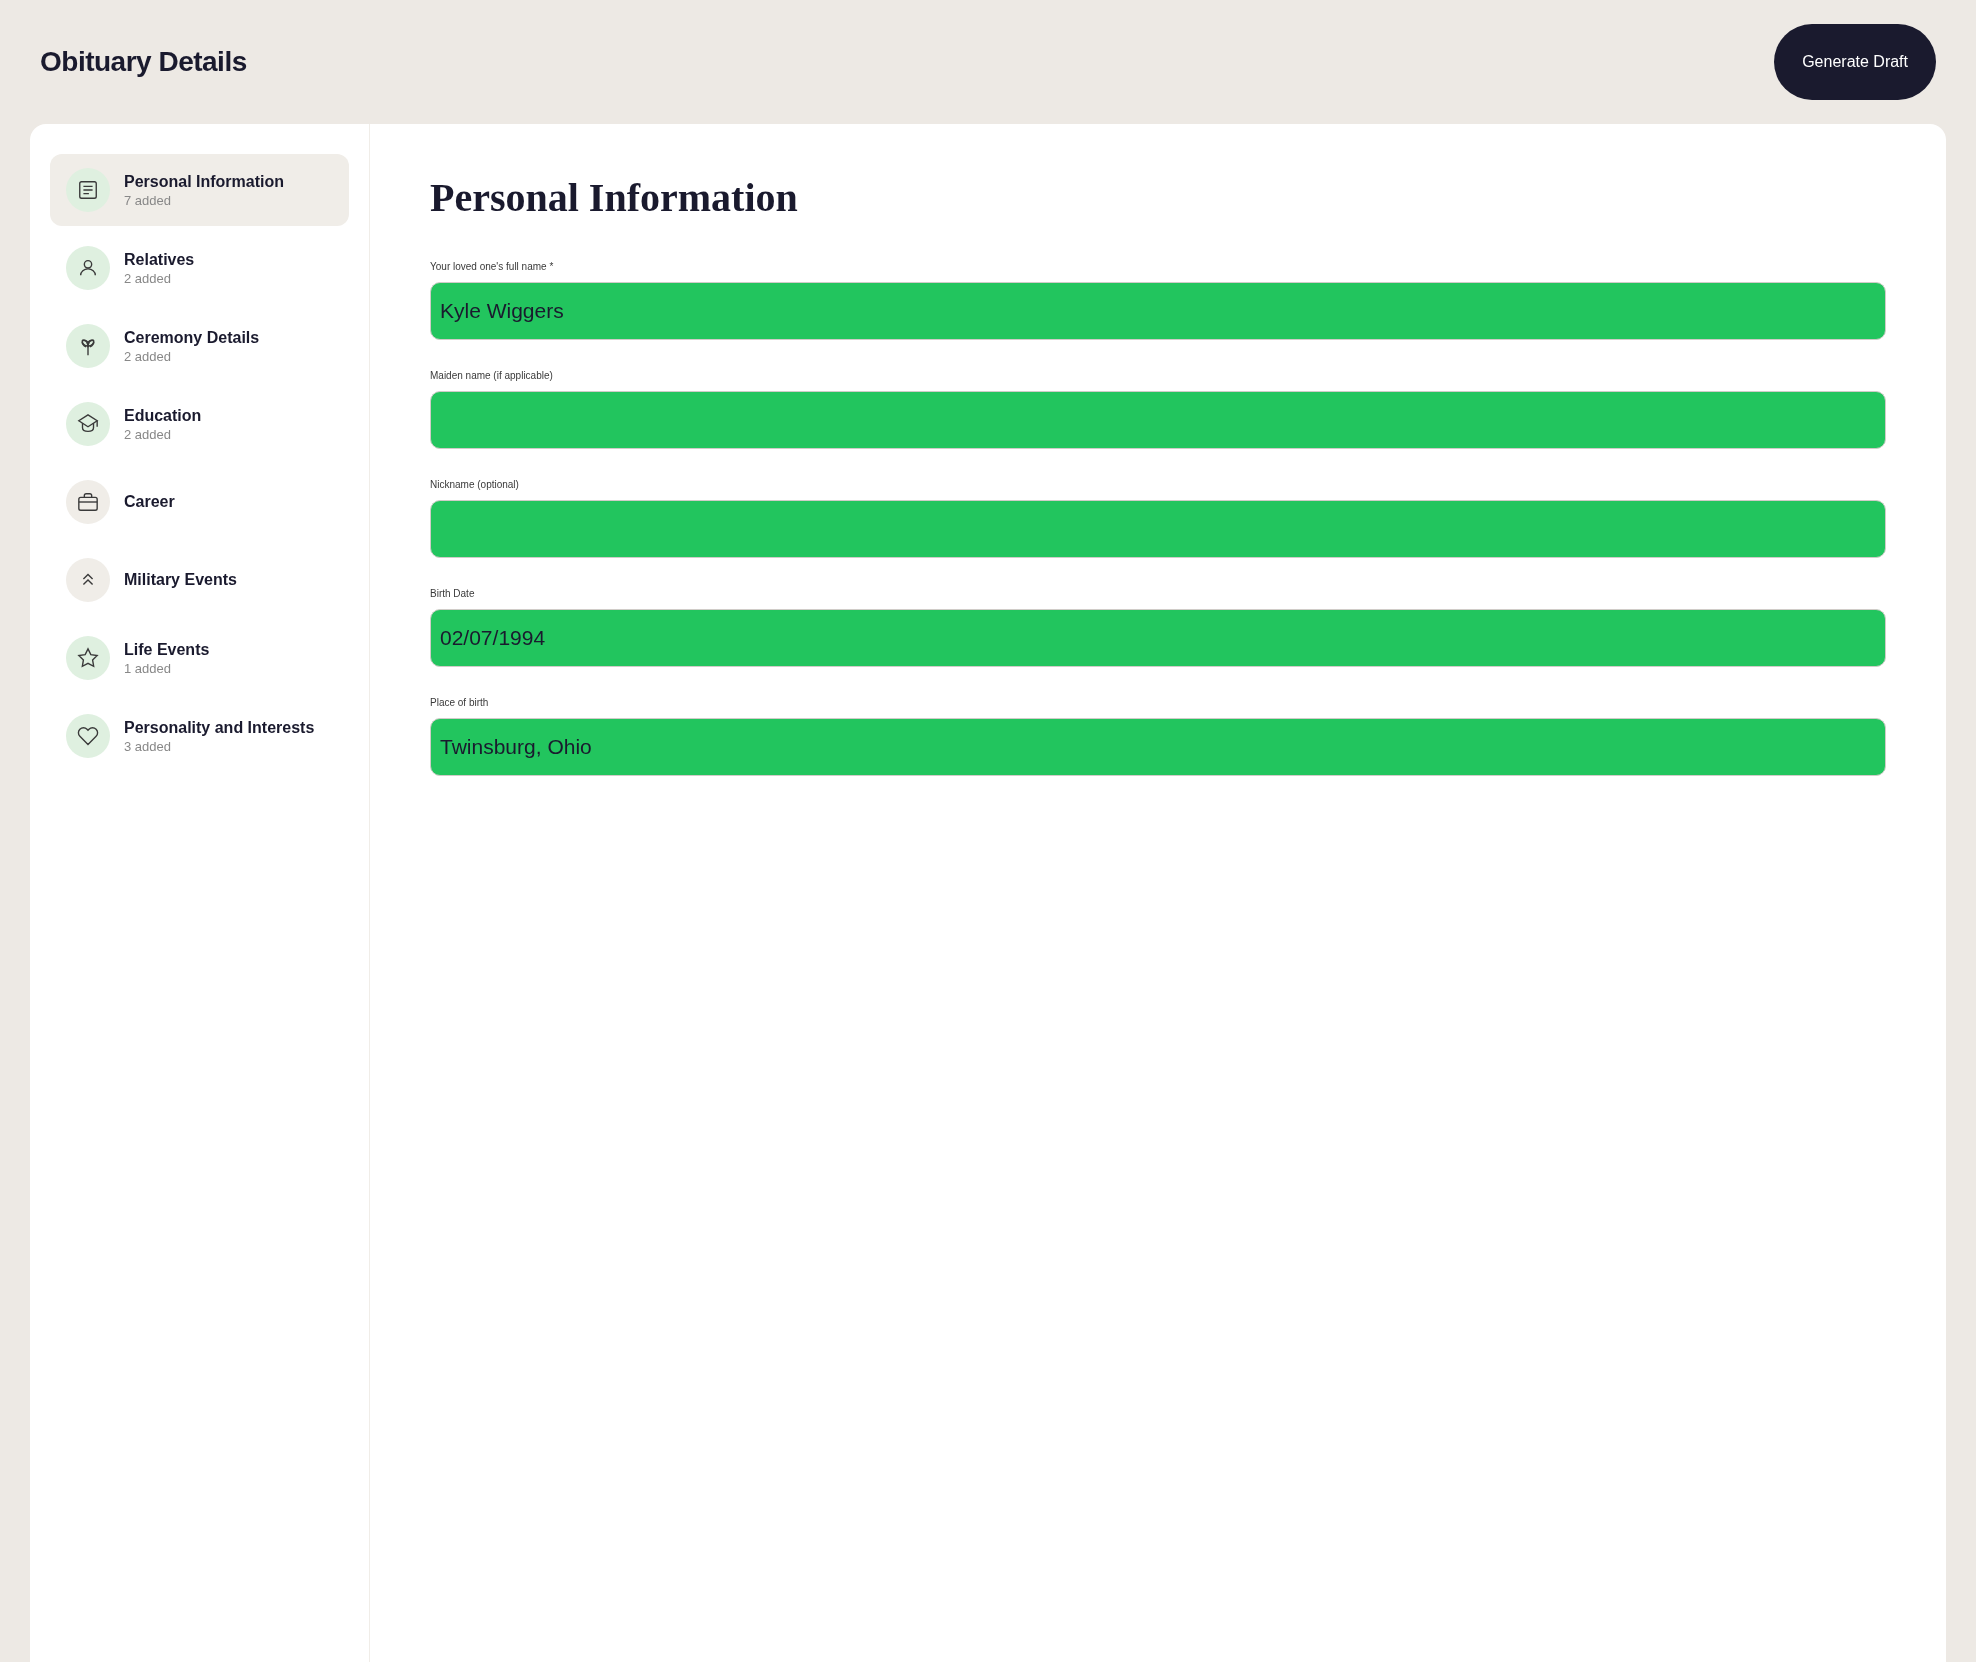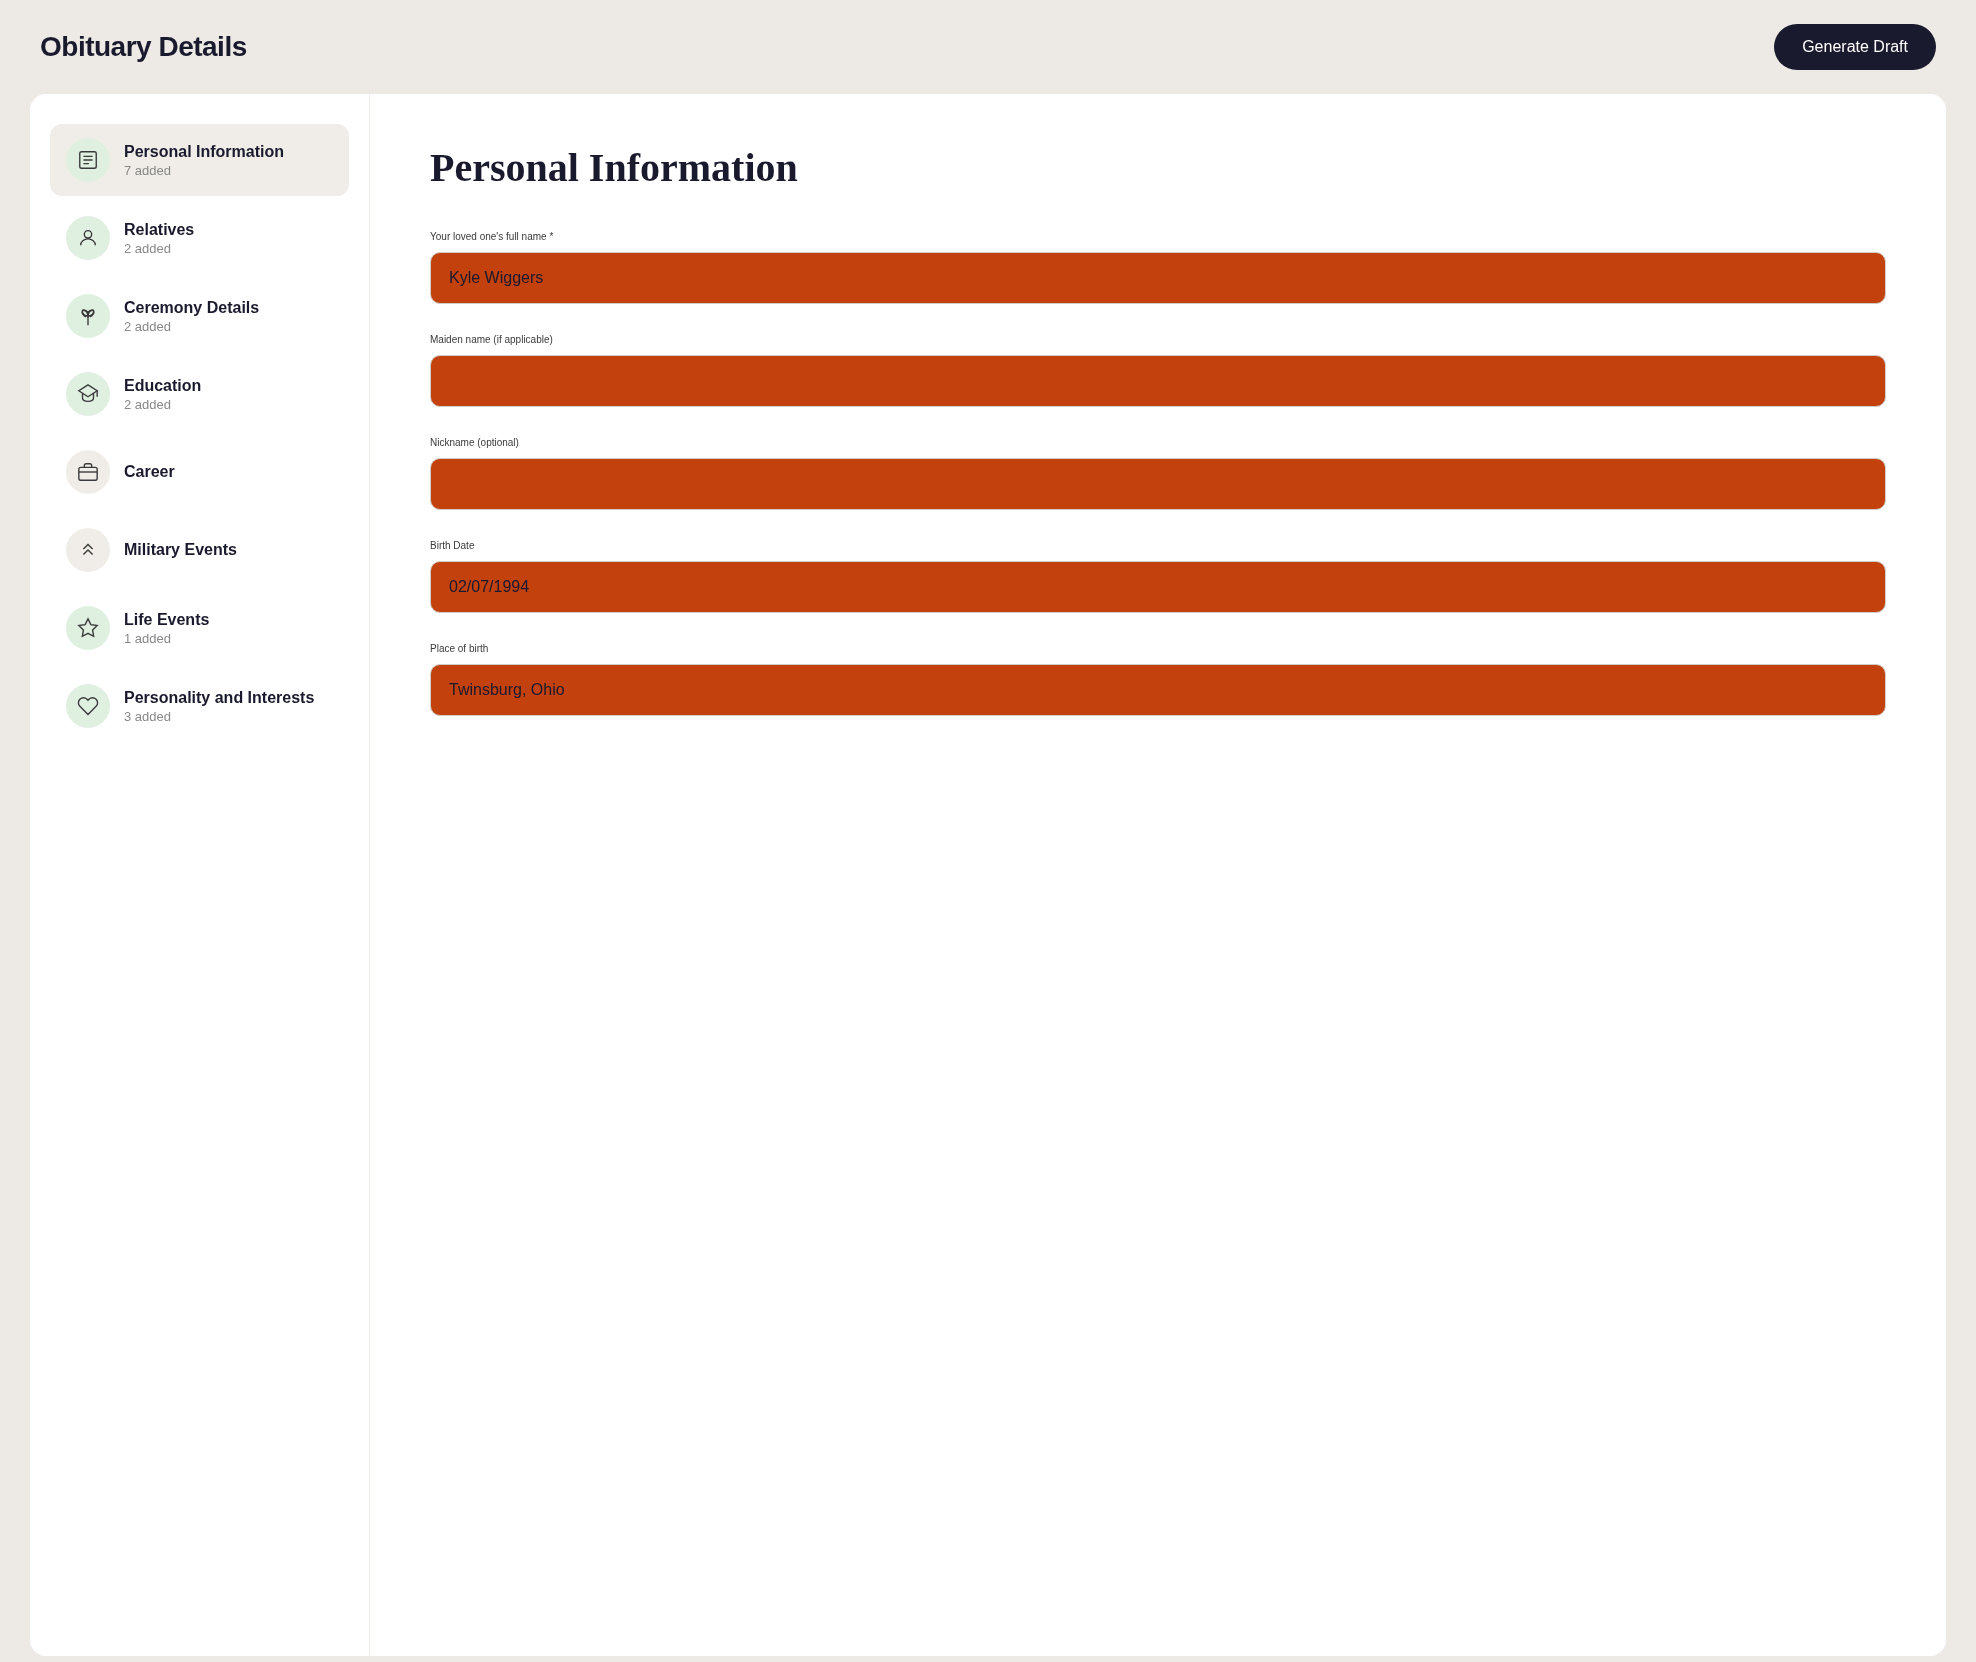--- a/index.html
+++ b/index.html
@@ -25,21 +25,21 @@
       font-weight: 700;
       color: #1a1a2e;
       letter-spacing: -0.5px;
     }
 
     .generate-btn {
       background-color: #1a1a2e;
       color: #ffffff;
       border: none;
       border-radius: 50px;
-      padding: 14px 28px;
+      padding: 29px 28px;
       font-size: 16px;
       font-weight: 500;
       cursor: pointer;
       white-space: nowrap;
     }
 
     .main-container {
       margin: 0 30px 30px 30px;
       background-color: #ffffff;
       border-radius: 16px;
@@ -134,26 +134,26 @@
 
     .form-label {
       display: block;
       font-size: 10px;
       color: #3a3a3a;
       margin-bottom: 10px;
     }
 
     .form-input {
       width: 100%;
-      padding: 16px 18px;
+      padding: 16px 9px;
       border: 1.5px solid #d0ccc8;
       border-radius: 10px;
-      font-size: 16px;
+      font-size: 21px;
       color: #1a1a2e;
-      background: #c2410c;
+      background: #22c55e;
       outline: none;
       transition: border-color 0.15s;
     }
 
     .form-input::placeholder {
       color: #bbb;
     }
   </style>
 </head>
 <body>

